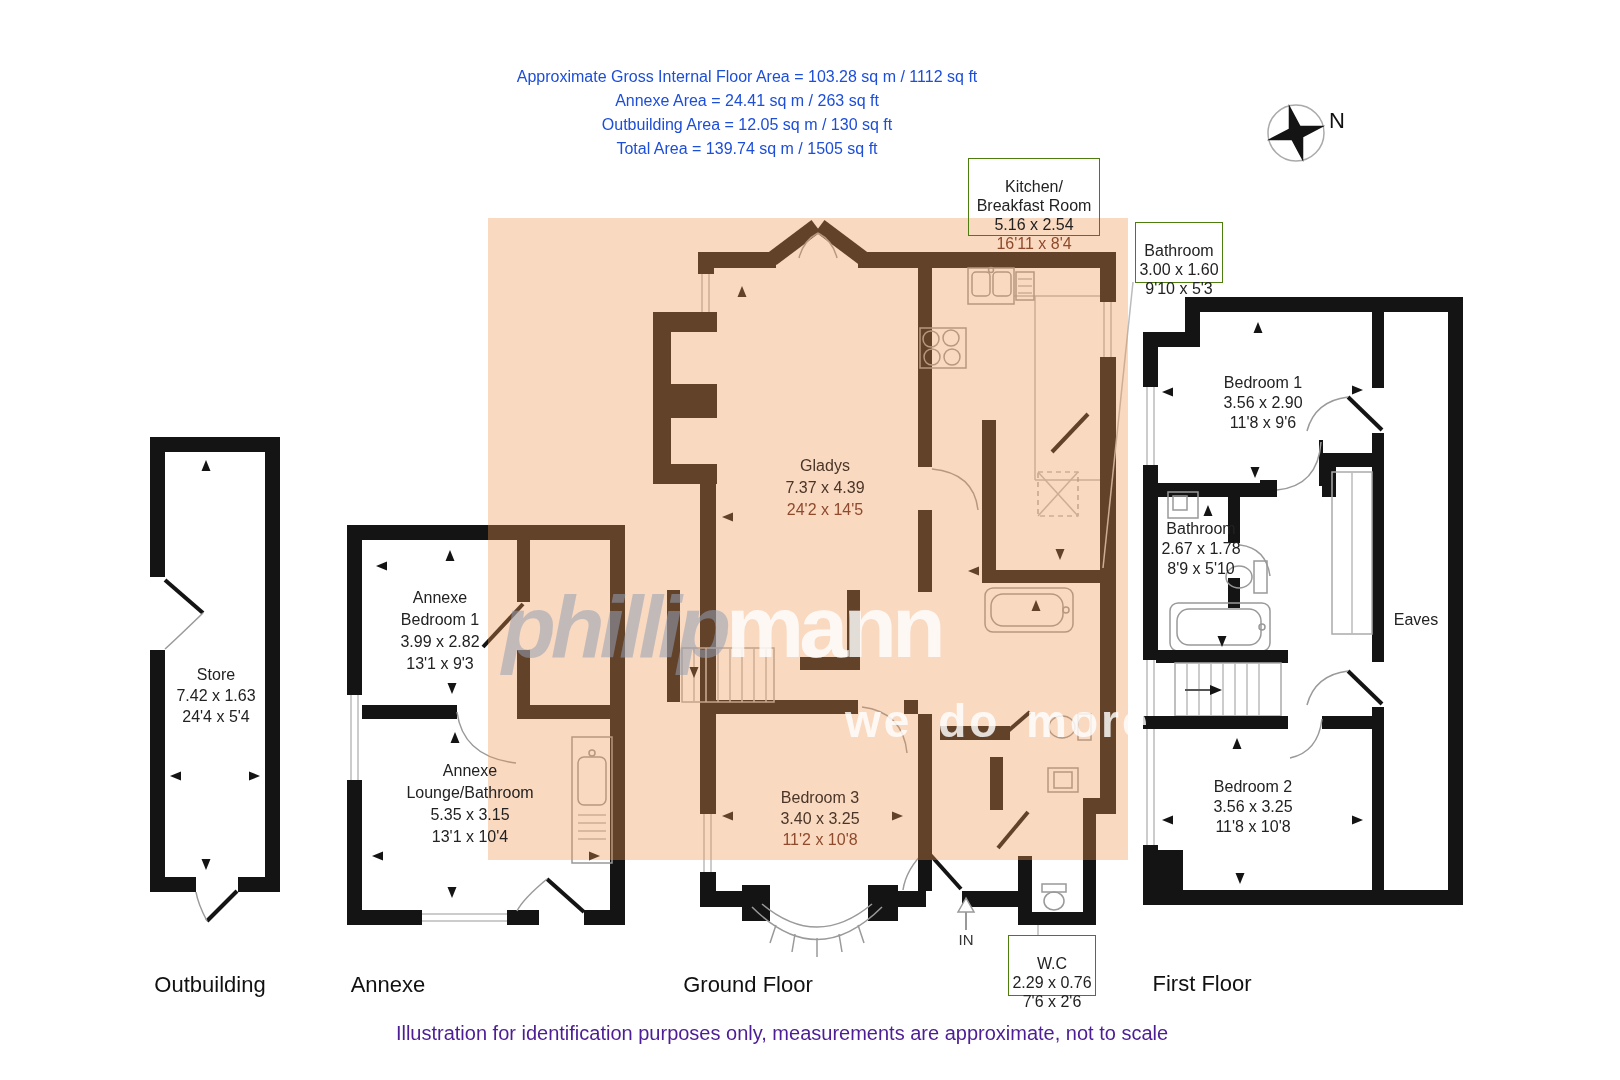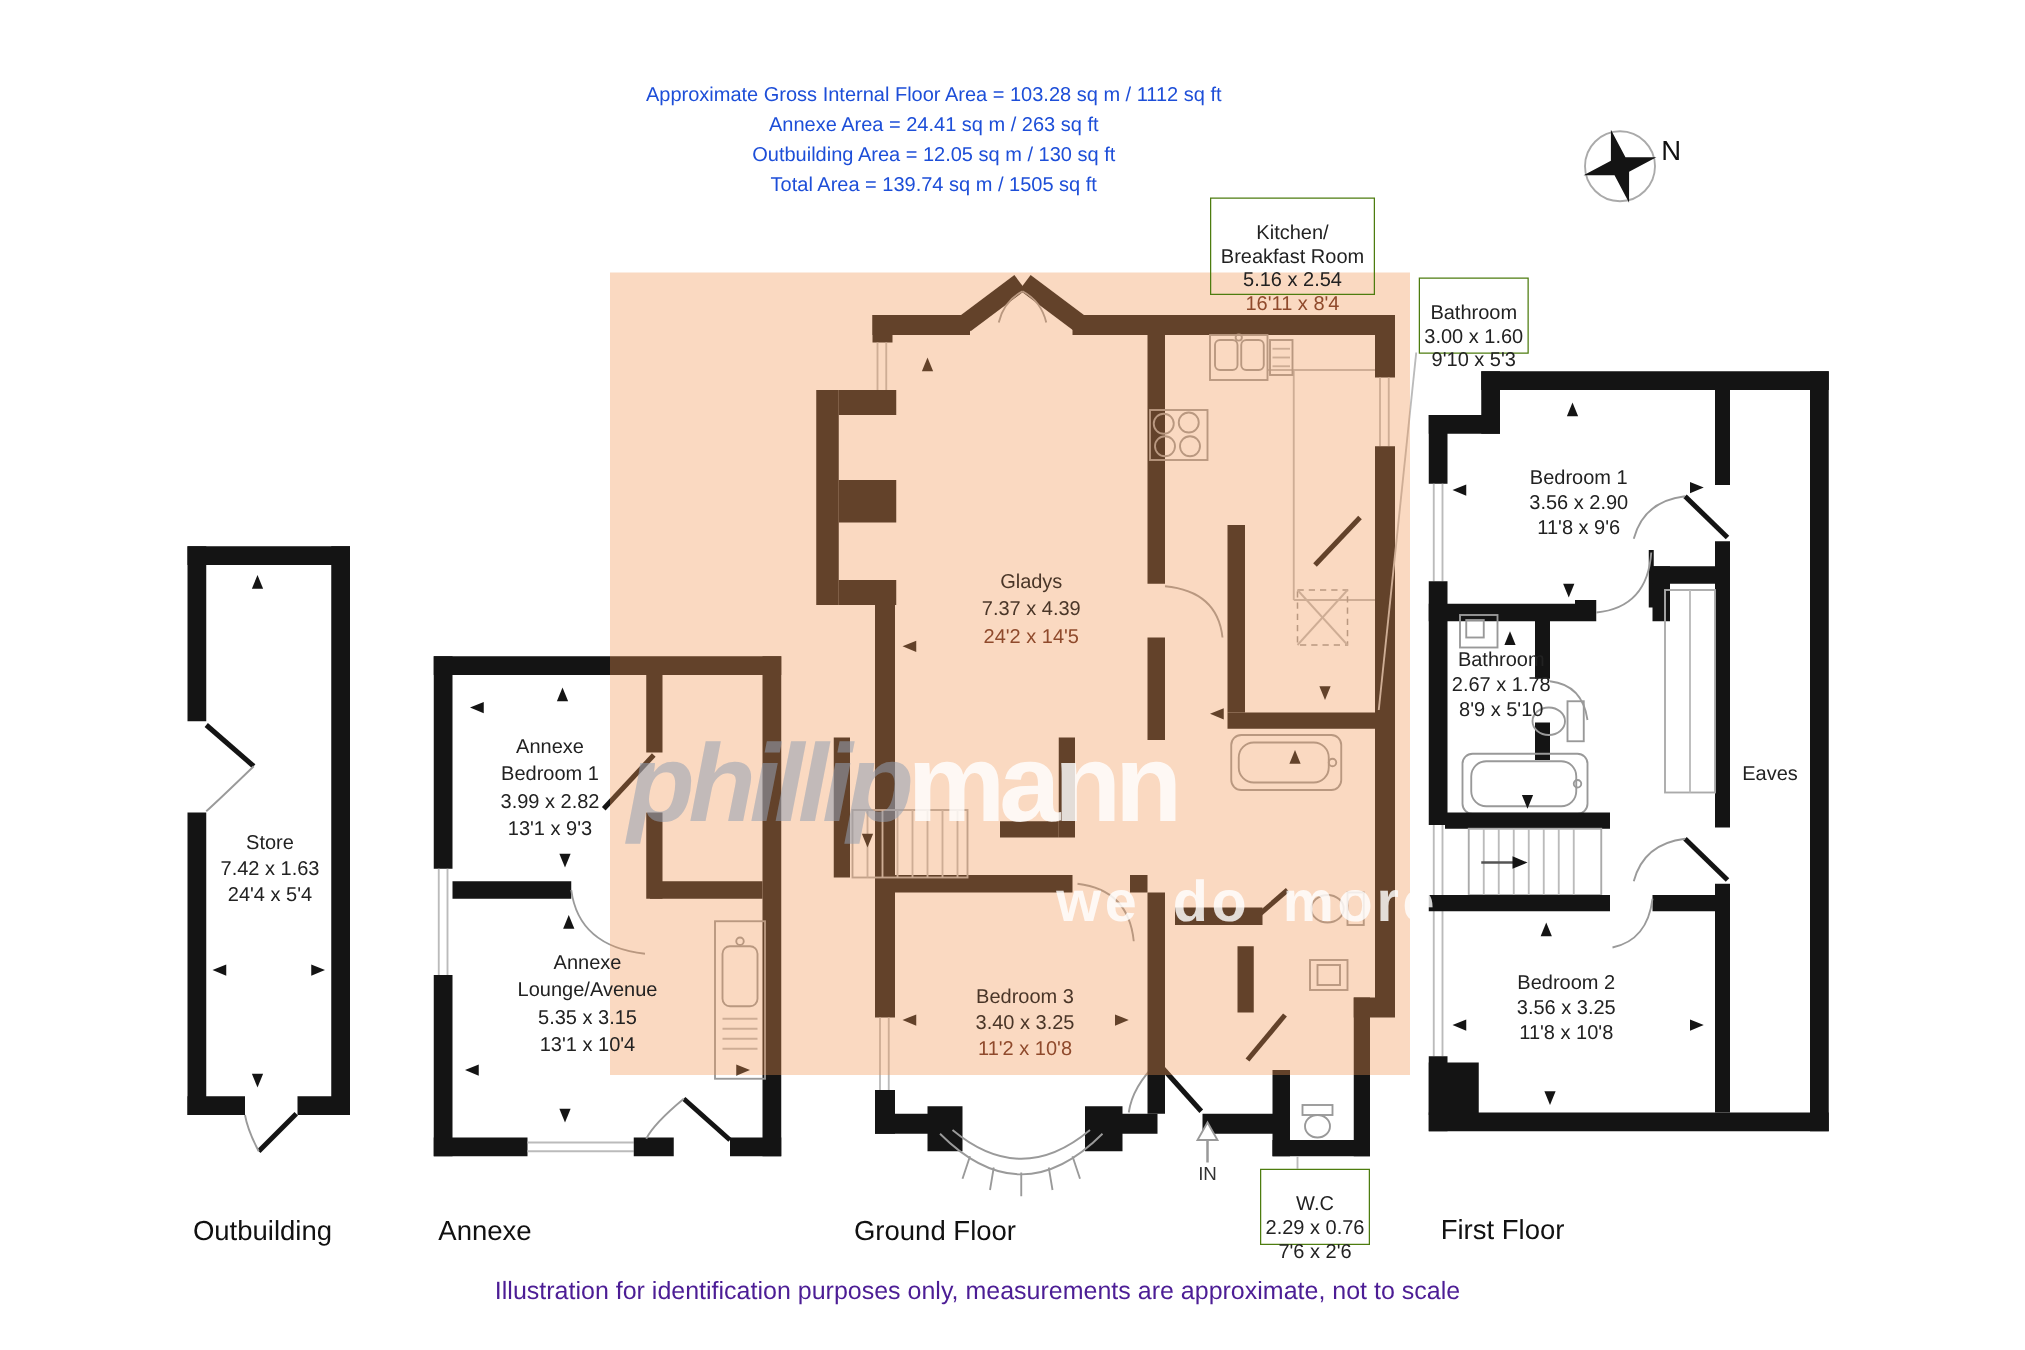--- a/index.html
+++ b/index.html
@@ -343,21 +343,21 @@
 
   <div class="lbl" style="left:440px;top:587px;line-height:22px">
     <div>Annexe</div>
     <div>Bedroom 1</div>
     <div>3.99 x 2.82</div>
     <div>13'1 x 9'3</div>
   </div>
 
   <div class="lbl" style="left:470px;top:760px;line-height:22px">
     <div>Annexe</div>
-    <div>Lounge/Avenue</div>
+    <div>Lounge/Bathroom</div>
     <div>5.35 x 3.15</div>
     <div>13'1 x 10'4</div>
   </div>
 
   <div class="lbl tint" style="left:825px;top:455px;line-height:22px">
     <div>Gladys</div>
     <div>7.37 x 4.39</div>
     <div class="feet-tint">24'2 x 14'5</div>
   </div>
 

